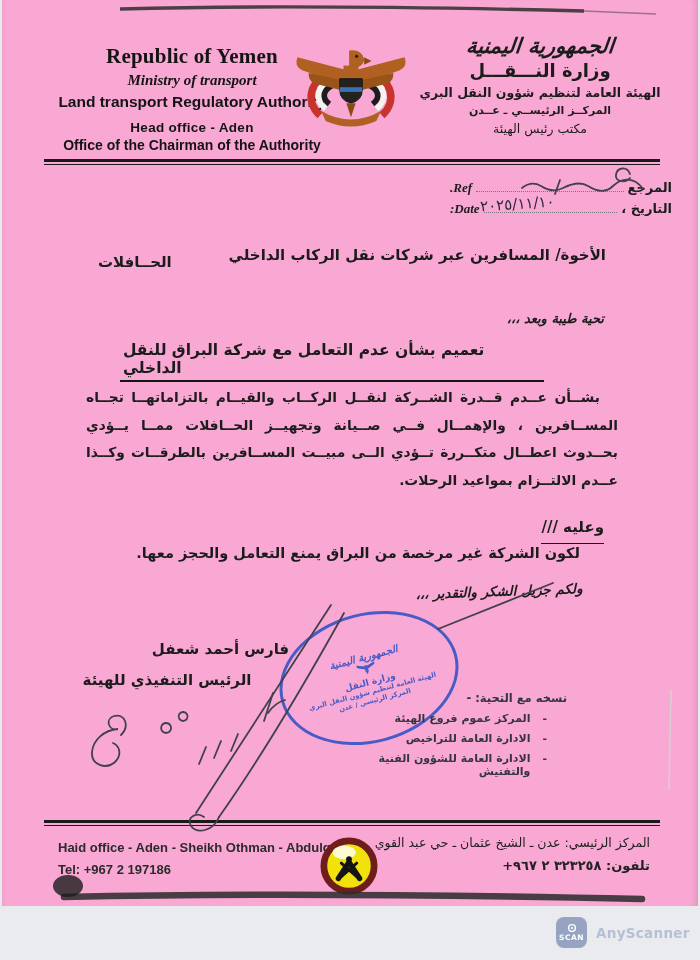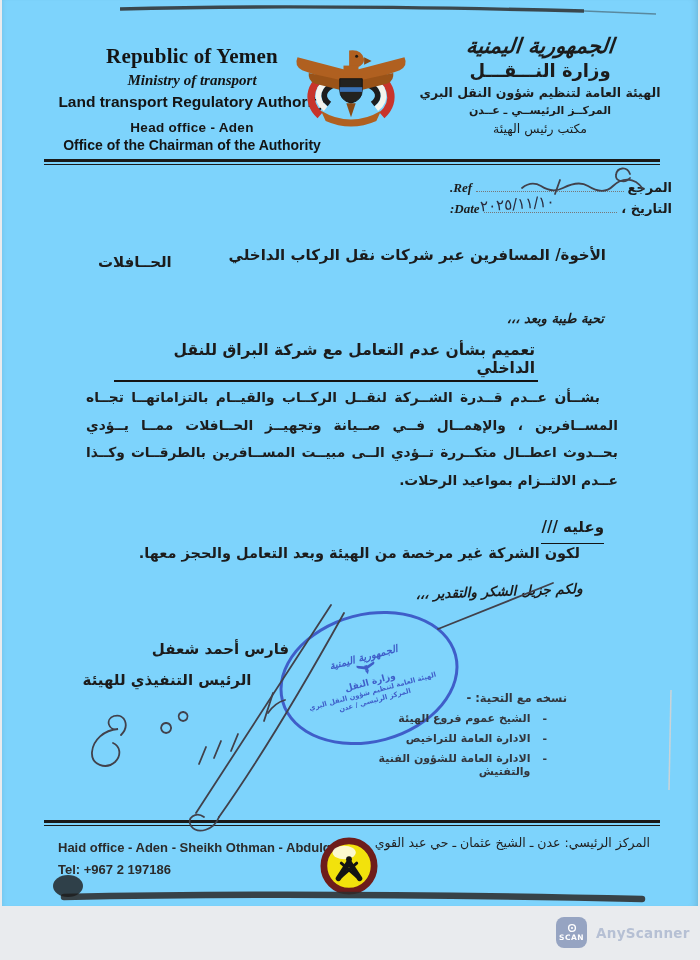--- a/index.html
+++ b/index.html
@@ -1,19 +1,19 @@
 <!DOCTYPE html>
 <html style="--stamp-blue: #3a55c5; --logo-ring: #6e1d1b; --logo-fill: #f2e20c; --flag-red: #c8342b; --eagle-brown: #b06020;"><head>
 <meta charset="utf-8">
 <title>Scanned Letter</title>
 <style>
   html,body{margin:0;padding:0;background:#e9ebee;}
   .screen{position:relative;width:700px;height:960px;background:#e9ebee;overflow:hidden;
           font-family:"DejaVu Sans",sans-serif;color:#1c1c1c;}
-  .page{position:absolute;left:2px;top:0;width:696px;height:906px;background:#7dd3fc;
+  .page{position:absolute;left:2px;top:0;width:696px;height:906px;background:#f9a8d4;
         box-shadow:inset -7px 0 9px -7px rgba(0,0,0,.20), inset 4px 0 6px -5px rgba(0,0,0,.12);}
   .abs{position:absolute;}
 
   
   .en-h{left:46px;top:44px;width:288px;text-align:center;color:#141414;}
   .en1{font:700 21px "Liberation Serif",serif;letter-spacing:.2px;}
   .en2{font:italic 700 15px "Liberation Serif",serif;margin-top:3px;}
   .en3{font:700 15.5px "Liberation Sans",sans-serif;margin-top:4px;}
   .en4{font:700 13.5px "Liberation Sans",sans-serif;margin-top:9px;letter-spacing:.3px;}
   .en5{font:700 14px "Liberation Sans",sans-serif;margin-top:2px;}
@@ -35,21 +35,21 @@
   .lab-en{font:italic 700 13px "Liberation Serif",serif;white-space:nowrap;}
   .dots{flex:1;border-bottom:1.5px dotted #777;margin:0 4px;height:14px;}
   .hand-date{position:absolute;left:30px;top:-3px;direction:ltr;font-size:15px;color:#2b2b3d;
              letter-spacing:1.5px;transform:rotate(-4deg);font-weight:500;white-space:nowrap;}
 
   
   .recip{left:96px;top:246px;width:508px;direction:rtl;display:flex;justify-content:space-between;
          align-items:baseline;font-size:15px;font-weight:700;}
   .honor{transform:translateY(7px);}
   .greet{right:94px;top:311px;direction:rtl;font-size:13px;font-weight:600;font-style:italic;}
-  .subject{left:112px;top:341px;width:424px;text-align:right;direction:rtl;}
+  .subject{left:118px;top:341px;width:424px;text-align:left;direction:rtl;}
   .subject span{display:inline-block;font-size:15.5px;font-weight:700;border-bottom:2px solid #141414;padding:0 3px 3px;}
   .para{left:84px;top:384px;width:532px;direction:rtl;text-align:justify;font-size:13.8px;
         font-weight:700;line-height:2.0;color:#1d1d1d;text-indent:18px;}
   .res-h{right:94px;top:517px;direction:rtl;}
   .res-h span{display:inline-block;font-size:15px;font-weight:700;border-bottom:1.5px solid #141414;padding-bottom:7px;}
   .res-t{right:118px;top:545px;direction:rtl;font-size:14.5px;font-weight:600;}
   .closing{left:413px;top:583px;width:168px;text-align:center;direction:rtl;font-size:13.5px;
            font-weight:600;font-style:italic;transform:rotate(-2deg);}
 
   
@@ -153,21 +153,21 @@
 
     <div class="abs subject" lang="ar">
       <span>تعميم بشأن عدم التعامل مع شركة البراق للنقل الداخلي</span>
     </div>
 
     <div class="abs para" lang="ar">بشــأن عــدم قــدرة الشــركة لنقــل الركــاب والقيــام بالتزاماتهــا تجــاه المســافرين ، والإهمــال فــي صــيانة وتجهيــز الحــافلات ممــا يــؤدي بحــدوث اعطــال متكــررة تــؤدي الــى مبيــت المســافرين بالطرقــات وكــذا عــدم الالتــزام بمواعيد الرحلات.</div>
 
     <div class="abs res-h" lang="ar">
       <span>وعليه ///</span>
     </div>
-    <div class="abs res-t" lang="ar">لكون الشركة غير مرخصة من الهيئة وبعد التعامل والحجز معها.</div>
+    <div class="abs res-t" lang="ar">لكون الشركة غير مرخصة من البراق يمنع التعامل والحجز معها.</div>
 
     <div class="abs closing" lang="ar">ولكم جزيل الشكر والتقدير ،،،</div>
 
     <div class="abs sig-name" lang="ar">فارس أحمد شعفل</div>
     <div class="abs sig-title" lang="ar">الرئيس التنفيذي للهيئة</div>
 
     <div class="abs stamp" lang="ar">
       <div class="st1">الجمهورية اليمنية</div>
       <svg width="20" height="14" viewBox="0 0 20 14">
         <path d="M10 4 L1 1 Q0 3 2 4 L9 7 Z" fill="#3a55c5"></path>
@@ -177,21 +177,21 @@
       </svg>
       <div class="st2">وزارة النقل</div>
       <div class="st3">الهيئة العامة لتنظيم شؤون النقل البري</div>
       <div class="st4">المركز الرئيسي / عدن</div>
     </div>
 
     <div class="abs cc" lang="ar">
       <div class="cc-head">نسخه مع التحية: -</div>
       <div class="cc-item">
         <span>-</span>
-        <span>الشيخ عموم فروع الهيئة</span>
+        <span>المركز عموم فروع الهيئة</span>
       </div>
       <div class="cc-item">
         <span>-</span>
         <span>الادارة العامة للتراخيص</span>
       </div>
       <div class="cc-item">
         <span>-</span>
         <span>الادارة العامة للشؤون الفنية والتفتيش</span>
       </div>
     </div>
@@ -203,20 +203,21 @@
     </div>
     <svg class="abs f-logo" viewBox="0 0 60 60">
       <circle cx="30" cy="30" r="26" fill="#f2e20c" stroke="#6e1d1b" stroke-width="7"></circle>
       <ellipse cx="25" cy="16" rx="12" ry="7" fill="#fdfdf2" opacity=".85"></ellipse>
       <path d="M19 43 L30 26 L41 43" stroke="#141414" stroke-width="5.5" fill="none" stroke-linecap="round"></path>
       <path d="M22 27 L38 41 M38 27 L22 41" stroke="#141414" stroke-width="3" fill="none" stroke-linecap="round"></path>
       <circle cx="30" cy="23" r="3" fill="#141414"></circle>
     </svg>
     <div class="abs f-ar" lang="ar">
       <div class="f-ar1">المركز الرئيسي: عدن ـ الشيخ عثمان ـ حي عبد القوي</div>
+      <div class="f-ar2">تلفون: ٣٢٣٢٥٨ ٢ ٩٦٧+</div>
     </div>
   </div>
 
   <svg class="ink" viewBox="0 0 700 960">
     <g stroke="#41414b" stroke-width="1.8" fill="none" stroke-linecap="round">
       <path d="M331 605 L196 813"></path>
       <path d="M344 613 C309 676 265 752 219 817"></path>
       <path d="M219 817 c-5 13 -21 18 -28 9 c-5 -8 5 -15 13 -9"></path>
       <path d="M121 735 c9 -9 4 -22 -7 -19 c-9 3 -6 15 4 13 c-14 1 -25 11 -26 23 c-1 13 14 18 23 10 c7 -7 5 -16 -2 -19"></path>
       <path d="M166 723 a5 5 0 1 0 .2 0"></path>

